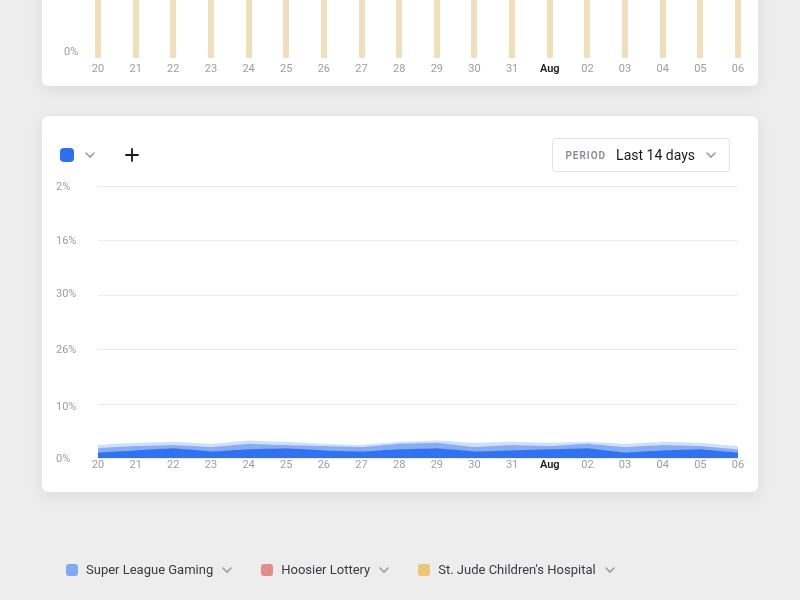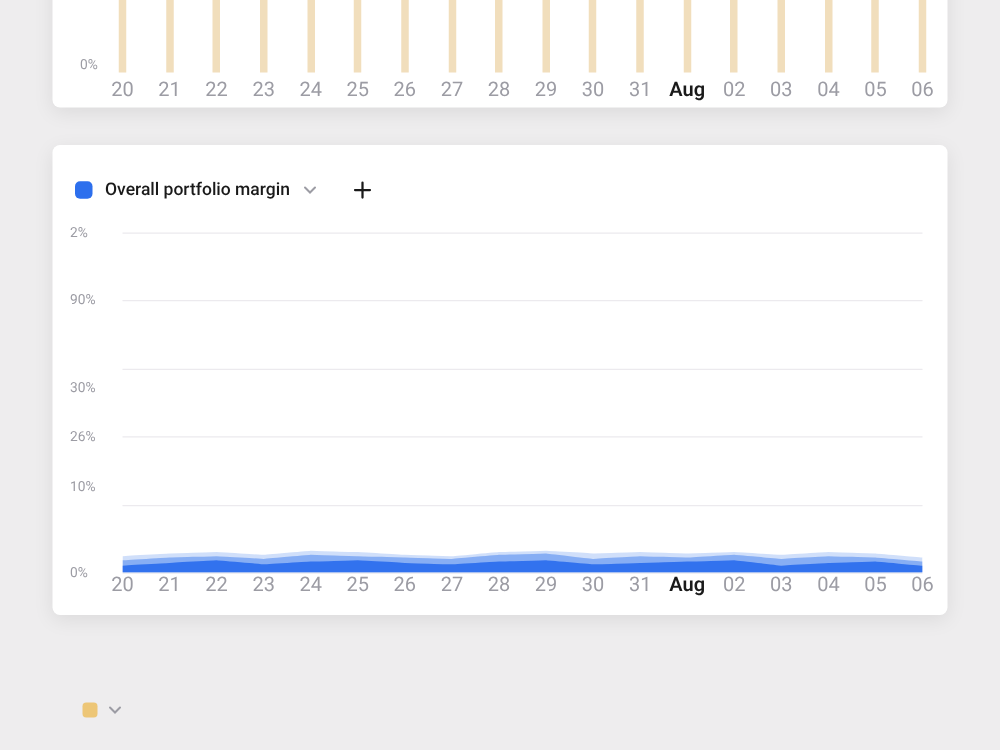--- a/index.html
+++ b/index.html
@@ -13,21 +13,21 @@
 .metric-label{font-size:14px;color:#1a1a1a;font-weight:500}
 .chev{width:12px;height:12px;display:inline-flex;align-items:center;justify-content:center}
 .plus-btn{width:28px;height:28px;display:inline-flex;align-items:center;justify-content:center;cursor:pointer;margin-left:12px}
 .period-dd{display:flex;align-items:center;gap:10px;border:1px solid #e2e2e6;border-radius:4px;padding:8px 12px;cursor:pointer}
 .period-lbl{font-size:10px;letter-spacing:1px;color:#8a8a92;font-weight:600}
 .period-val{font-size:14px;color:#1a1a1a}
 .chart-area{position:absolute;left:14px;right:14px;top:70px;bottom:10px}
 .y-tick{position:absolute;left:0;font-size:11px;color:#9c9ca4;transform:translateY(-50%)}
 .gridline{position:absolute;left:42px;right:6px;height:1px;background:#eceaee}
 .x-axis{position:absolute;left:42px;right:6px;bottom:6px;height:18px}
-.x-tick{position:absolute;font-size:16px;color:#9c9ca4;transform:translateX(-50%)}
+.x-tick{position:absolute;font-size:11px;color:#9c9ca4;transform:translateX(-50%)}
 .x-tick.bold{color:#1a1a1a;font-weight:600}
 .plot{position:absolute;left:42px;right:6px;top:0;bottom:24px}
 .plot svg{width:100%;height:100%;display:block}
 .top-x{position:absolute;left:56px;right:20px;bottom:6px;height:18px}
 .top-y{position:absolute;left:22px;bottom:28px;font-size:11px;color:#9c9ca4}
 .top-bars{position:absolute;left:56px;right:20px;bottom:28px;top:0}
 .bar{position:absolute;bottom:0;width:6px;background:#f1debc;border-radius:2px 2px 0 0}
 .bottom-legend{position:absolute;left:42px;top:542px;width:716px;display:flex;gap:28px;align-items:center;padding:20px 24px;box-sizing:border-box}
 .legend-item{display:flex;align-items:center;gap:8px;cursor:pointer}
 .legend-sw{width:12px;height:12px;border-radius:3px}
@@ -78,46 +78,54 @@
       <div class="x-tick" style="left: 94.1176%;">05</div>
       <div class="x-tick" style="left: 100%;">06</div>
     </div>
 </div>
 
 <div class="card card-main">
   <div class="head">
     <div class="metric-group">
       <div class="metric-chip">
         <span class="swatch" id="msw" style="background: rgb(45, 111, 237);"></span>
-        <span class="metric-label">Overall portfolio margin</span>
         <span class="chev">
           <svg width="10" height="10" viewBox="0 0 10 10">
               <path d="M1 3l4 4 4-4" stroke="#9c9ca4" stroke-width="1.6" fill="none" stroke-linecap="round"></path>
             </svg>
         </span>
       </div>
       <div class="plus-btn">
         <svg width="16" height="16" viewBox="0 0 16 16">
             <path d="M8 2v12M2 8h12" stroke="#1a1a1a" stroke-width="1.8" stroke-linecap="round"></path>
           </svg>
       </div>
     </div>
+    <div class="period-dd">
+      <span class="period-lbl">PERIOD</span>
+      <span class="period-val">Last 14 days</span>
+      <span class="chev">
+        <svg width="10" height="10" viewBox="0 0 10 10">
+            <path d="M1 3l4 4 4-4" stroke="#9c9ca4" stroke-width="1.6" fill="none" stroke-linecap="round"></path>
+          </svg>
+      </span>
+    </div>
   </div>
 
   <div class="chart-area">
     <div id="grid">
         <div class="y-tick" style="top: 0px;">2%</div>
         <div class="gridline" style="top: 0px;"></div>
-        <div class="y-tick" style="top: 54.4px;">90%</div>
+        <div class="y-tick" style="top: 54.4px;">16%</div>
         <div class="gridline" style="top: 54.4px;"></div>
-        <div class="y-tick" style="top: 124px;">30%</div>
+        <div class="y-tick" style="top: 107px;">30%</div>
         <div class="gridline" style="top: 108.8px;"></div>
         <div class="y-tick" style="top: 163.2px;">26%</div>
         <div class="gridline" style="top: 163.2px;"></div>
-        <div class="y-tick" style="top: 203px;">10%</div>
+        <div class="y-tick" style="top: 220px;">10%</div>
         <div class="gridline" style="top: 217.6px;"></div>
         <div class="y-tick" style="top: 272px;">0%</div>
         <div class="gridline" style="top: 272px;"></div>
       </div>
     <div class="plot">
       <svg id="areasvg" viewBox="0 0 640 272" preserveAspectRatio="none">
           <path d="M0,258.944 Q0,258.944 18.823529411764707,257.856 Q37.64705882352941,256.76800000000003 37.64705882352941,256.76800000000003 Q37.64705882352941,256.76800000000003 56.470588235294116,256.22400000000005 Q75.29411764705883,255.68 75.29411764705883,255.68 Q75.29411764705883,255.68 94.11764705882354,256.76800000000003 Q112.94117647058825,257.856 112.94117647058825,257.856 Q112.94117647058825,257.856 131.76470588235296,256.224 Q150.58823529411765,254.59199999999998 150.58823529411765,254.59199999999998 Q150.58823529411765,254.59199999999998 169.41176470588238,255.136 Q188.23529411764707,255.68 188.23529411764707,255.68 Q188.23529411764707,255.68 207.05882352941177,256.76800000000003 Q225.8823529411765,257.856 225.8823529411765,257.856 Q225.8823529411765,257.856 244.70588235294116,258.4 Q263.52941176470586,258.944 263.52941176470586,258.944 Q263.52941176470586,258.944 282.3529411764706,257.312 Q301.1764705882353,255.68 301.1764705882353,255.68 Q301.1764705882353,255.68 320,255.136 Q338.8235294117647,254.59199999999998 338.8235294117647,254.59199999999998 Q338.8235294117647,254.59199999999998 357.6470588235294,255.68 Q376.47058823529414,256.76800000000003 376.47058823529414,256.76800000000003 Q376.47058823529414,256.76800000000003 395.29411764705884,256.22400000000005 Q414.11764705882354,255.68 414.11764705882354,255.68 Q414.11764705882354,255.68 432.9411764705883,256.22400000000005 Q451.764705882353,256.76800000000003 451.764705882353,256.76800000000003 Q451.764705882353,256.76800000000003 470.5882352941177,256.22400000000005 Q489.4117647058823,255.68 489.4117647058823,255.68 Q489.4117647058823,255.68 508.235294117647,256.76800000000003 Q527.0588235294117,257.856 527.0588235294117,257.856 Q527.0588235294117,257.856 545.8823529411765,256.76800000000003 Q564.7058823529412,255.68 564.7058823529412,255.68 Q564.7058823529412,255.68 583.5294117647059,256.22400000000005 Q602.3529411764706,256.76800000000003 602.3529411764706,256.76800000000003 Q602.3529411764706,256.76800000000003 621.1764705882354,258.4 Q640,260.032 640,260.032 L640,272 L0,272 Z" fill="#a9c5f6" fill-opacity="0.55"></path>
           <path d="M0,262.20799999999997 Q0,262.20799999999997 18.823529411764707,261.12 Q37.64705882352941,260.032 37.64705882352941,260.032 Q37.64705882352941,260.032 56.470588235294116,259.488 Q75.29411764705883,258.944 75.29411764705883,258.944 Q75.29411764705883,258.944 94.11764705882354,260.03200000000004 Q112.94117647058825,261.12 112.94117647058825,261.12 Q112.94117647058825,261.12 131.76470588235296,259.488 Q150.58823529411765,257.856 150.58823529411765,257.856 Q150.58823529411765,257.856 169.41176470588238,258.4 Q188.23529411764707,258.944 188.23529411764707,258.944 Q188.23529411764707,258.944 207.05882352941177,259.488 Q225.8823529411765,260.032 225.8823529411765,260.032 Q225.8823529411765,260.032 244.70588235294116,260.576 Q263.52941176470586,261.12 263.52941176470586,261.12 Q263.52941176470586,261.12 282.3529411764706,259.488 Q301.1764705882353,257.856 301.1764705882353,257.856 Q301.1764705882353,257.856 320,257.312 Q338.8235294117647,256.76800000000003 338.8235294117647,256.76800000000003 Q338.8235294117647,256.76800000000003 357.6470588235294,258.944 Q376.47058823529414,261.12 376.47058823529414,261.12 Q376.47058823529414,261.12 395.29411764705884,260.03200000000004 Q414.11764705882354,258.944 414.11764705882354,258.944 Q414.11764705882354,258.944 432.9411764705883,259.488 Q451.764705882353,260.032 451.764705882353,260.032 Q451.764705882353,260.032 470.5882352941177,258.94399999999996 Q489.4117647058823,257.856 489.4117647058823,257.856 Q489.4117647058823,257.856 508.235294117647,259.488 Q527.0588235294117,261.12 527.0588235294117,261.12 Q527.0588235294117,261.12 545.8823529411765,260.03200000000004 Q564.7058823529412,258.944 564.7058823529412,258.944 Q564.7058823529412,258.944 583.5294117647059,259.488 Q602.3529411764706,260.032 602.3529411764706,260.032 Q602.3529411764706,260.032 621.1764705882354,261.664 Q640,263.296 640,263.296 L640,272 L0,272 Z" fill="#6f9ef1" fill-opacity="0.75"></path>
           <path d="M0,266.56 Q0,266.56 18.823529411764707,265.472 Q37.64705882352941,264.384 37.64705882352941,264.384 Q37.64705882352941,264.384 56.470588235294116,263.296 Q75.29411764705883,262.20799999999997 75.29411764705883,262.20799999999997 Q75.29411764705883,262.20799999999997 94.11764705882354,263.84 Q112.94117647058825,265.472 112.94117647058825,265.472 Q112.94117647058825,265.472 131.76470588235296,264.384 Q150.58823529411765,263.296 150.58823529411765,263.296 Q150.58823529411765,263.296 169.41176470588238,262.75199999999995 Q188.23529411764707,262.20799999999997 188.23529411764707,262.20799999999997 Q188.23529411764707,262.20799999999997 207.05882352941177,263.296 Q225.8823529411765,264.384 225.8823529411765,264.384 Q225.8823529411765,264.384 244.70588235294116,264.928 Q263.52941176470586,265.472 263.52941176470586,265.472 Q263.52941176470586,265.472 282.3529411764706,264.384 Q301.1764705882353,263.296 301.1764705882353,263.296 Q301.1764705882353,263.296 320,262.75199999999995 Q338.8235294117647,262.20799999999997 338.8235294117647,262.20799999999997 Q338.8235294117647,262.20799999999997 357.6470588235294,263.84 Q376.47058823529414,265.472 376.47058823529414,265.472 Q376.47058823529414,265.472 395.29411764705884,264.928 Q414.11764705882354,264.384 414.11764705882354,264.384 Q414.11764705882354,264.384 432.9411764705883,263.84000000000003 Q451.764705882353,263.296 451.764705882353,263.296 Q451.764705882353,263.296 470.5882352941177,262.75199999999995 Q489.4117647058823,262.20799999999997 489.4117647058823,262.20799999999997 Q489.4117647058823,262.20799999999997 508.235294117647,264.384 Q527.0588235294117,266.56 527.0588235294117,266.56 Q527.0588235294117,266.56 545.8823529411765,265.472 Q564.7058823529412,264.384 564.7058823529412,264.384 Q564.7058823529412,264.384 583.5294117647059,263.84000000000003 Q602.3529411764706,263.296 602.3529411764706,263.296 Q602.3529411764706,263.296 621.1764705882354,264.928 Q640,266.56 640,266.56 L640,272 L0,272 Z" fill="#2d6fed" fill-opacity="0.95"></path>
         </svg>
@@ -140,20 +148,39 @@
         <div class="x-tick" style="left: 82.3529%;">03</div>
         <div class="x-tick" style="left: 88.2353%;">04</div>
         <div class="x-tick" style="left: 94.1176%;">05</div>
         <div class="x-tick" style="left: 100%;">06</div>
       </div>
   </div>
 </div>
 
 <div class="bottom-legend" id="blegend">
     <div class="legend-item">
+      <span class="legend-sw" style="background: rgb(127, 169, 241);"></span>
+      <span class="legend-txt">Super League Gaming</span>
+      <span class="chev">
+        <svg width="10" height="10" viewBox="0 0 10 10">
+          <path d="M1 3l4 4 4-4" stroke="#9c9ca4" stroke-width="1.6" fill="none" stroke-linecap="round"></path>
+        </svg>
+      </span>
+    </div>
+    <div class="legend-item">
+      <span class="legend-sw" style="background: rgb(226, 141, 141);"></span>
+      <span class="legend-txt">Hoosier Lottery</span>
+      <span class="chev">
+        <svg width="10" height="10" viewBox="0 0 10 10">
+          <path d="M1 3l4 4 4-4" stroke="#9c9ca4" stroke-width="1.6" fill="none" stroke-linecap="round"></path>
+        </svg>
+      </span>
+    </div>
+    <div class="legend-item">
       <span class="legend-sw" style="background: rgb(237, 198, 118);"></span>
+      <span class="legend-txt">St. Jude Children's Hospital</span>
       <span class="chev">
         <svg width="10" height="10" viewBox="0 0 10 10">
           <path d="M1 3l4 4 4-4" stroke="#9c9ca4" stroke-width="1.6" fill="none" stroke-linecap="round"></path>
         </svg>
       </span>
     </div>
   </div>
 
 </body></html>

